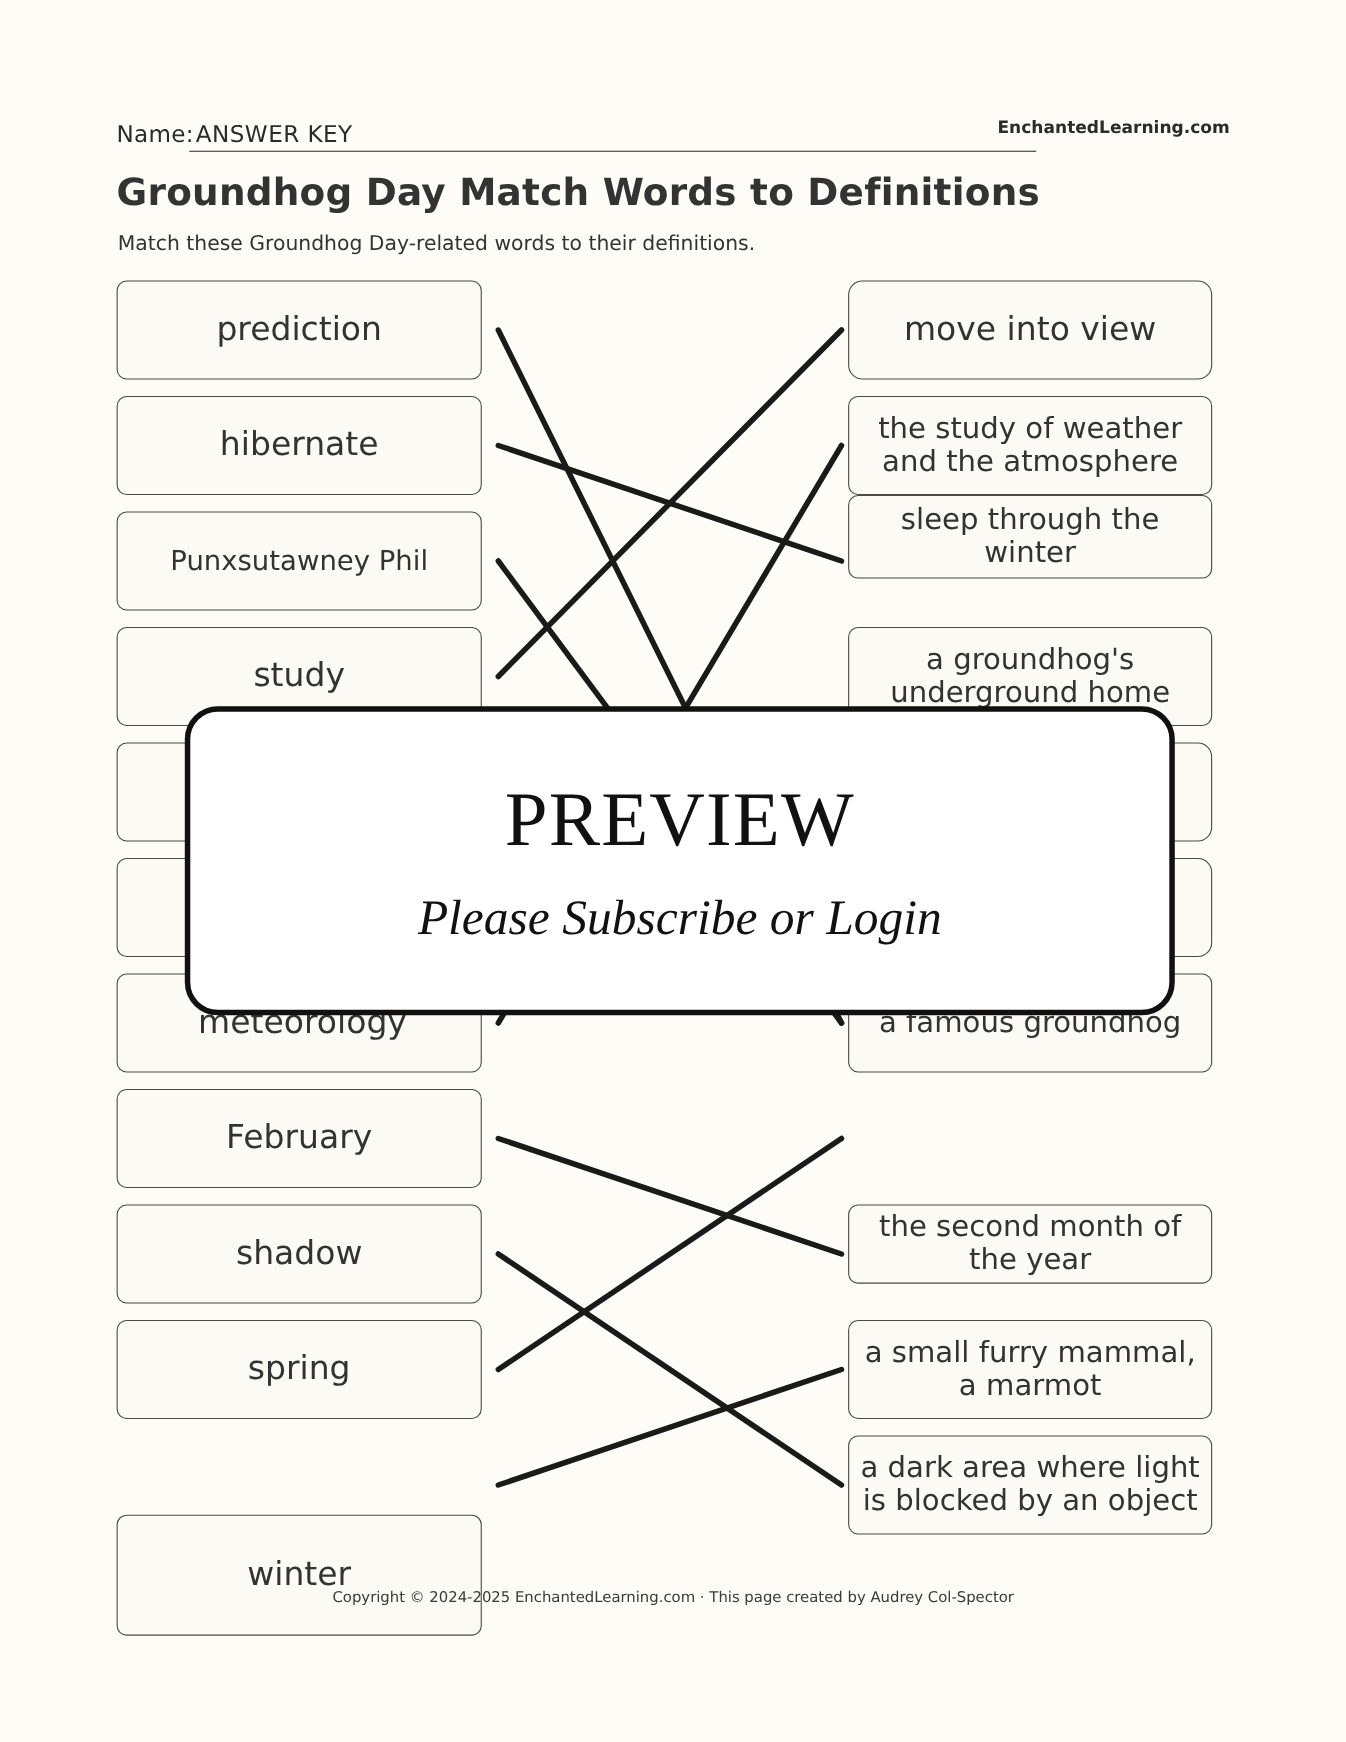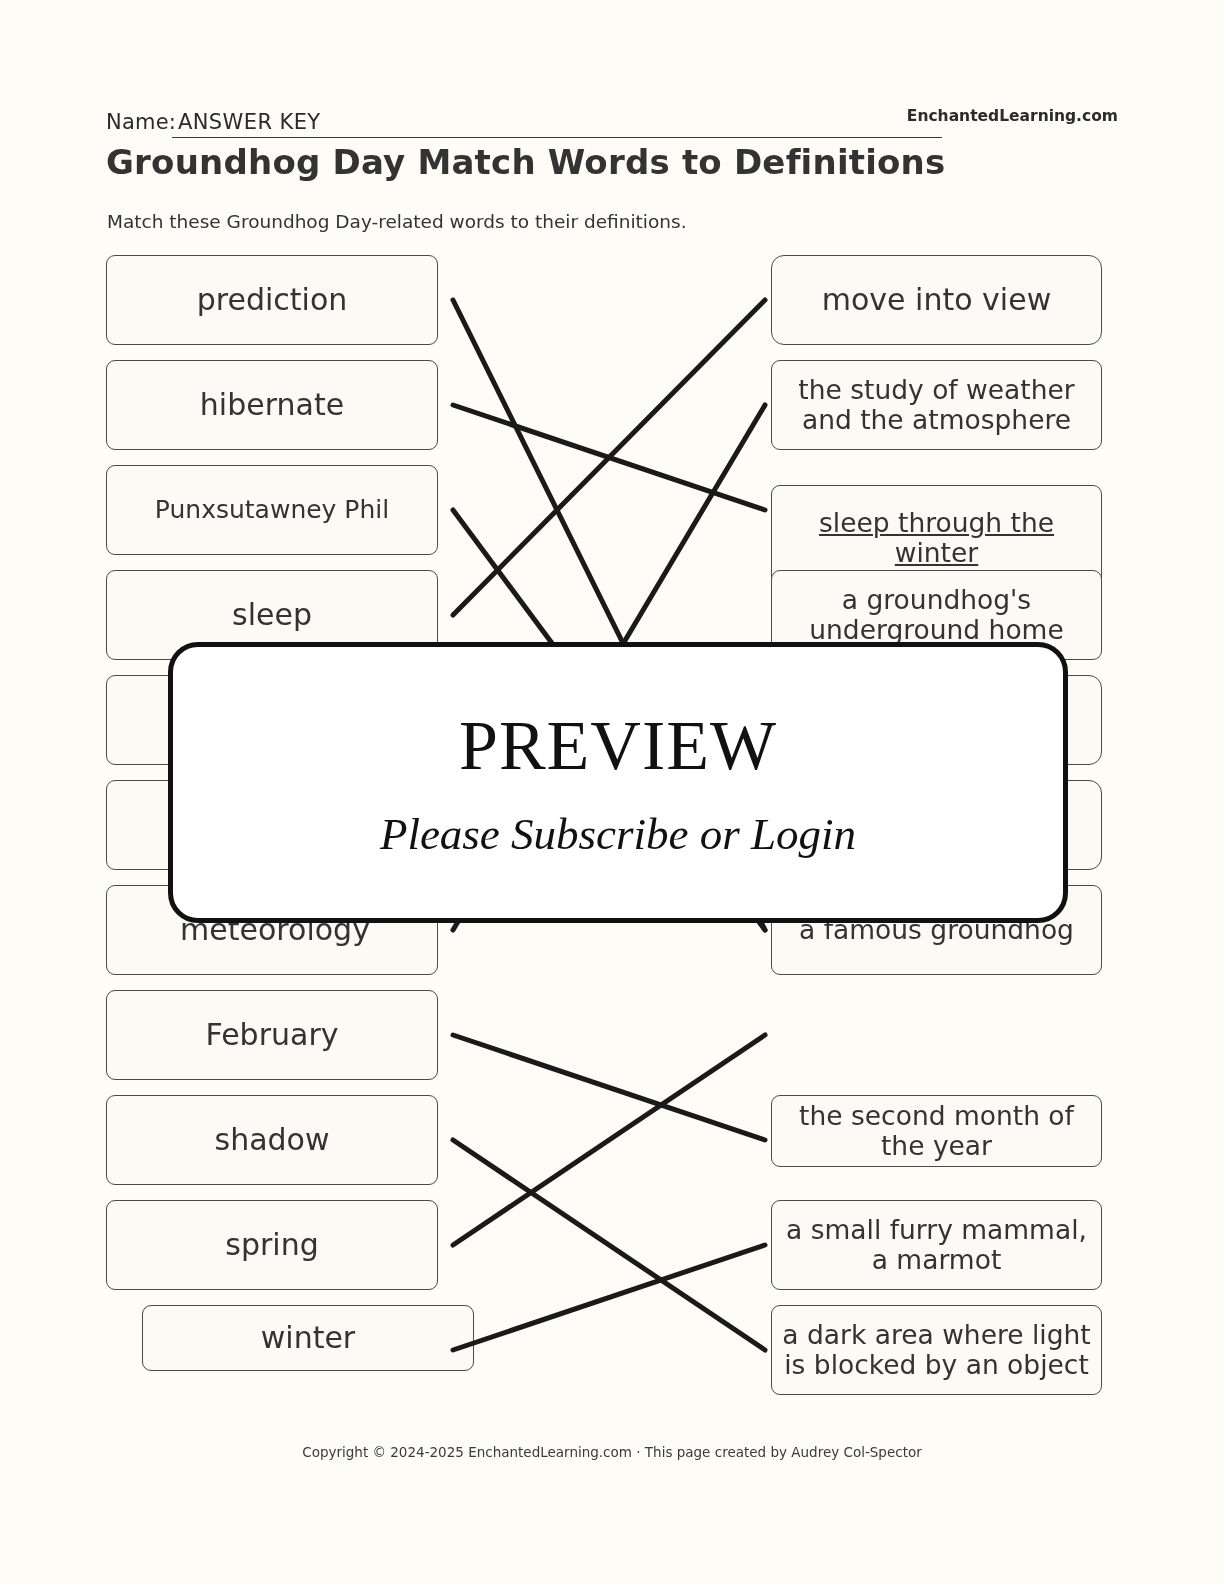--- a/index.html
+++ b/index.html
@@ -57,21 +57,21 @@
     top: 7px;
     font-size: 15.5px;
     font-weight: bold;
     color: #2b2b2b;
     letter-spacing: 0px;
   }
 
   .title {
     position: absolute;
     left: 106px;
-    top: 142px;
+    top: 155px;
     font-size: 34px;
     font-weight: bold;
     color: #333333;
     letter-spacing: 0.2px;
     white-space: nowrap;
   }
   .subtitle {
     position: absolute;
     left: 107px;
     top: 211px;
@@ -185,50 +185,50 @@
       <div class="card left" style="top: 255px; height: 90px;">
         <span>prediction</span>
       </div>
       <div class="card left" style="top: 360px; height: 90px;">
         <span>hibernate</span>
       </div>
       <div class="card left small" style="top: 465px; height: 90px;">
         <span>Punxsutawney Phil</span>
       </div>
       <div class="card left" style="top: 570px; height: 90px;">
-        <span>sleep</span>
+        <span>study</span>
       </div>
       <div class="card left" style="top: 675px; height: 90px;">
         <span></span>
       </div>
       <div class="card left" style="top: 780px; height: 90px;">
         <span></span>
       </div>
       <div class="card left" style="top: 885px; height: 90px; padding-left: 16px;">
         <span>meteorology</span>
       </div>
       <div class="card left" style="top: 990px; height: 90px;">
         <span>February</span>
       </div>
       <div class="card left" style="top: 1095px; height: 90px;">
         <span>shadow</span>
       </div>
       <div class="card left" style="top: 1200px; height: 90px;">
         <span>spring</span>
       </div>
-      <div class="card left" style="top: 1305px; height: 66px; margin-left: 36px;">
+      <div class="card left" style="top: 1377px; height: 110px;">
         <span>winter</span>
       </div>
       <div class="card right big" style="top: 255px; height: 90px;">
         <span>move into view</span>
       </div>
       <div class="card right" style="top: 360px; height: 90px;">
         <span>the study of weather and the atmosphere</span>
       </div>
-      <div class="card right" style="top: 485px; height: 106px; text-decoration: underline;">
+      <div class="card right" style="top: 450px; height: 76px;">
         <span>sleep through the winter</span>
       </div>
       <div class="card right" style="top: 570px; height: 90px;">
         <span>a groundhog's underground home</span>
       </div>
       <div class="card right big" style="top: 675px; height: 90px;">
         <span></span>
       </div>
       <div class="card right big" style="top: 780px; height: 90px;">
         <span>r</span>

